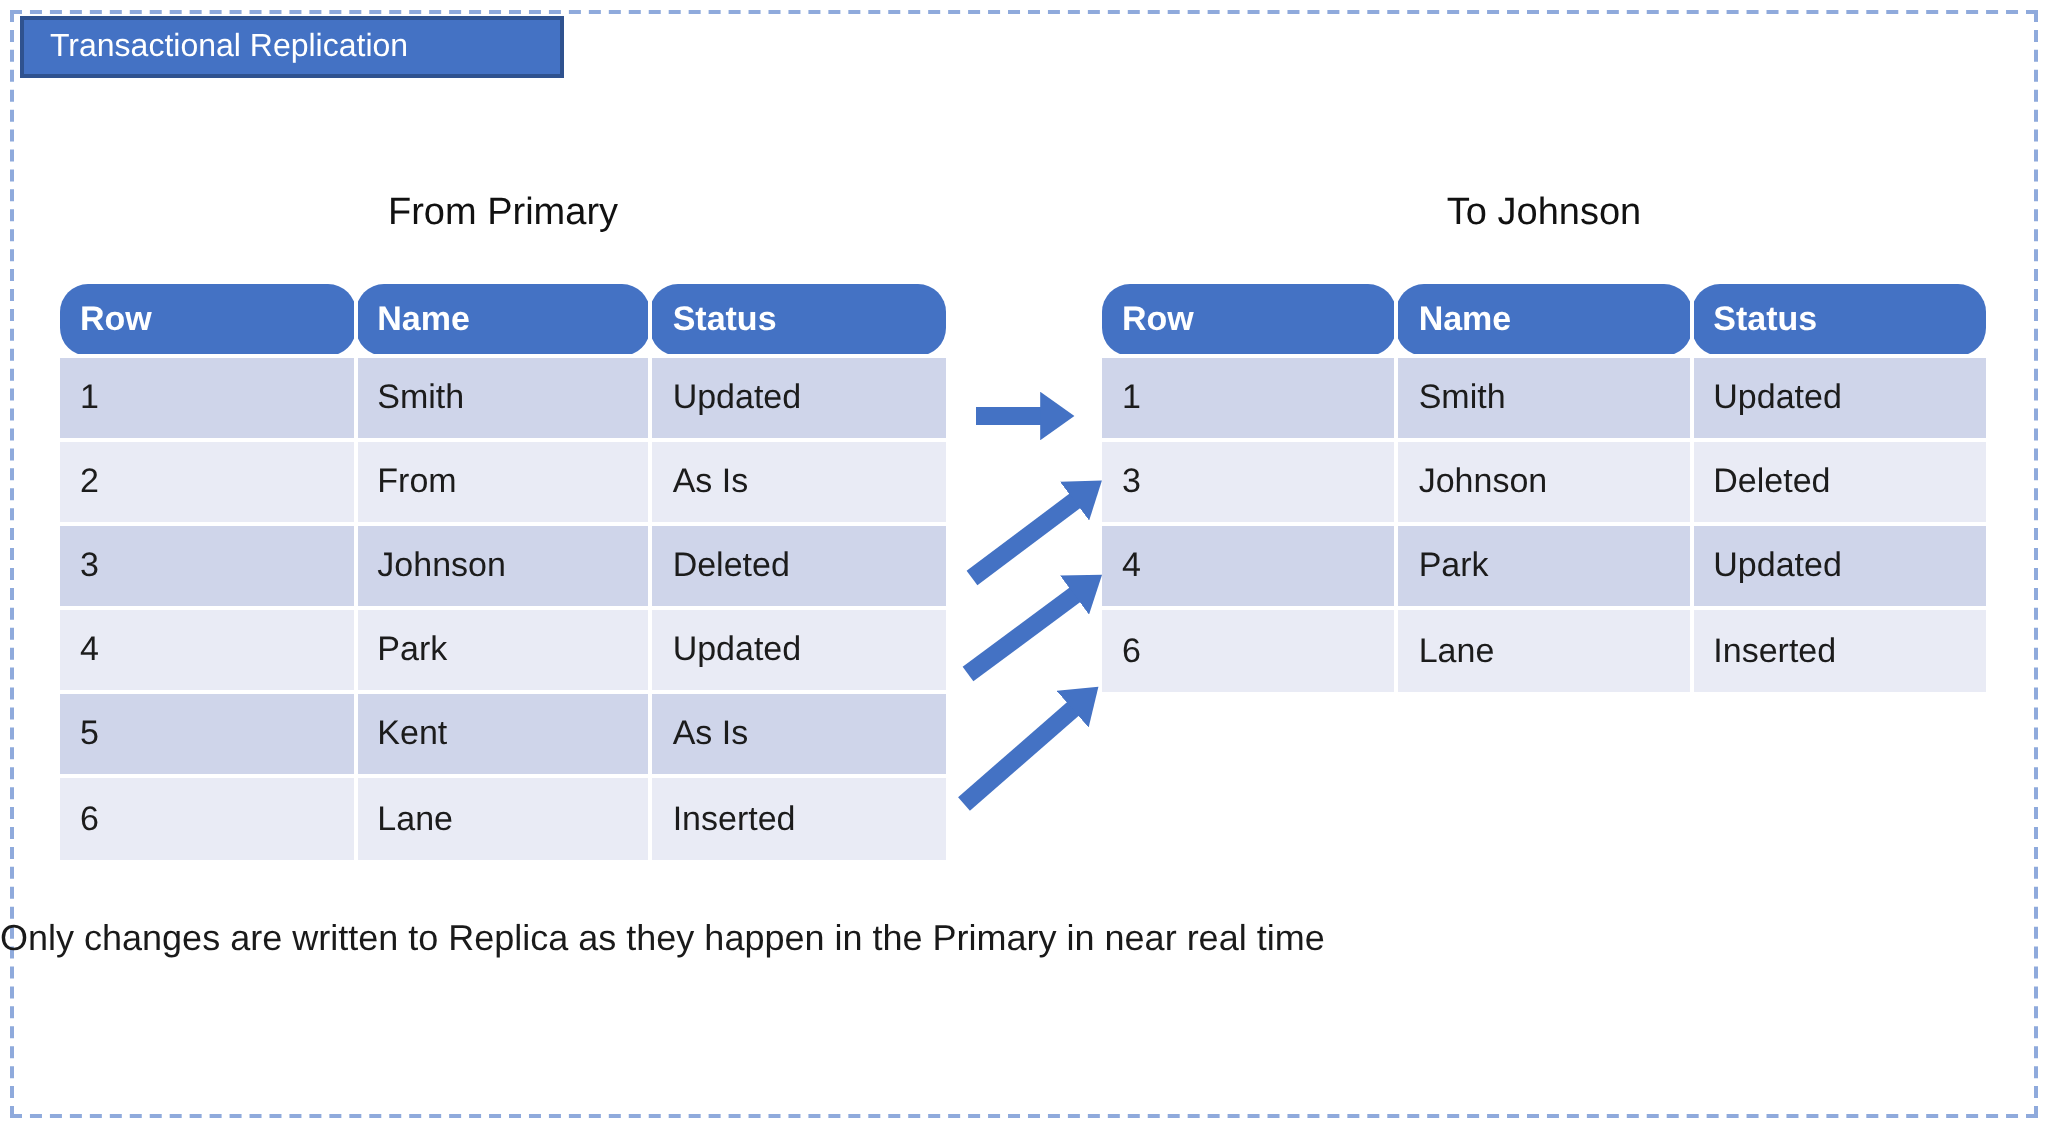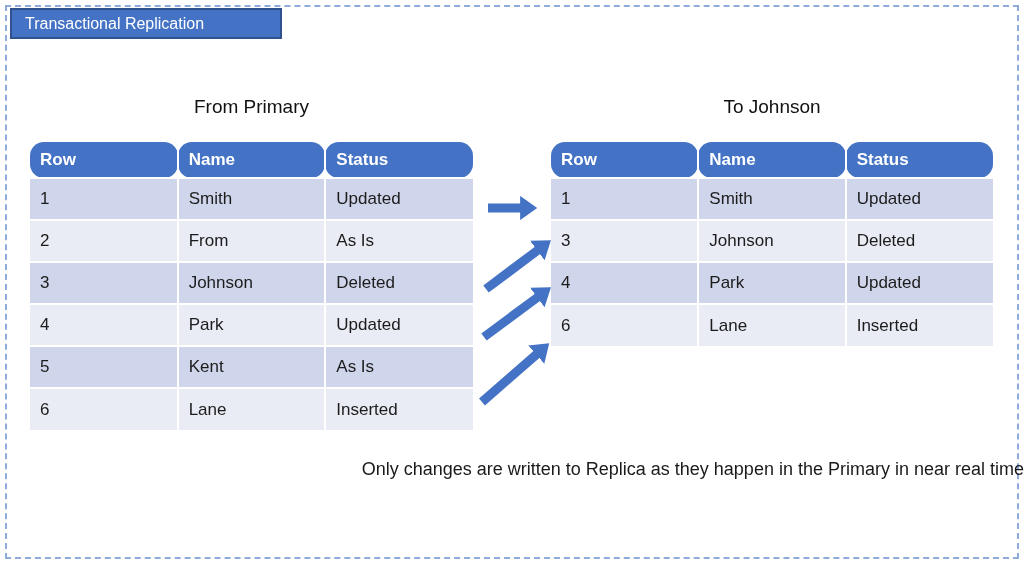--- a/index.html
+++ b/index.html
@@ -85,21 +85,21 @@
     position:absolute;
     left:0;top:0;width:1024px;height:564px;
     z-index:2;
     pointer-events:none;
   }
   .arrow-line{stroke:var(--arrow);stroke-width:9;fill:none;}
   .arrow-head{fill:var(--arrow);}
   .footnote{
     position:absolute;
     left:0;top:459px;width:1024px;
-    text-align:right;
+    text-align:left;
     font-size:18px;
     color:#1a1a1a;
     z-index:2;
   }
 </style>
 </head>
 <body>
 
 <div class="slide-border"></div>
 

